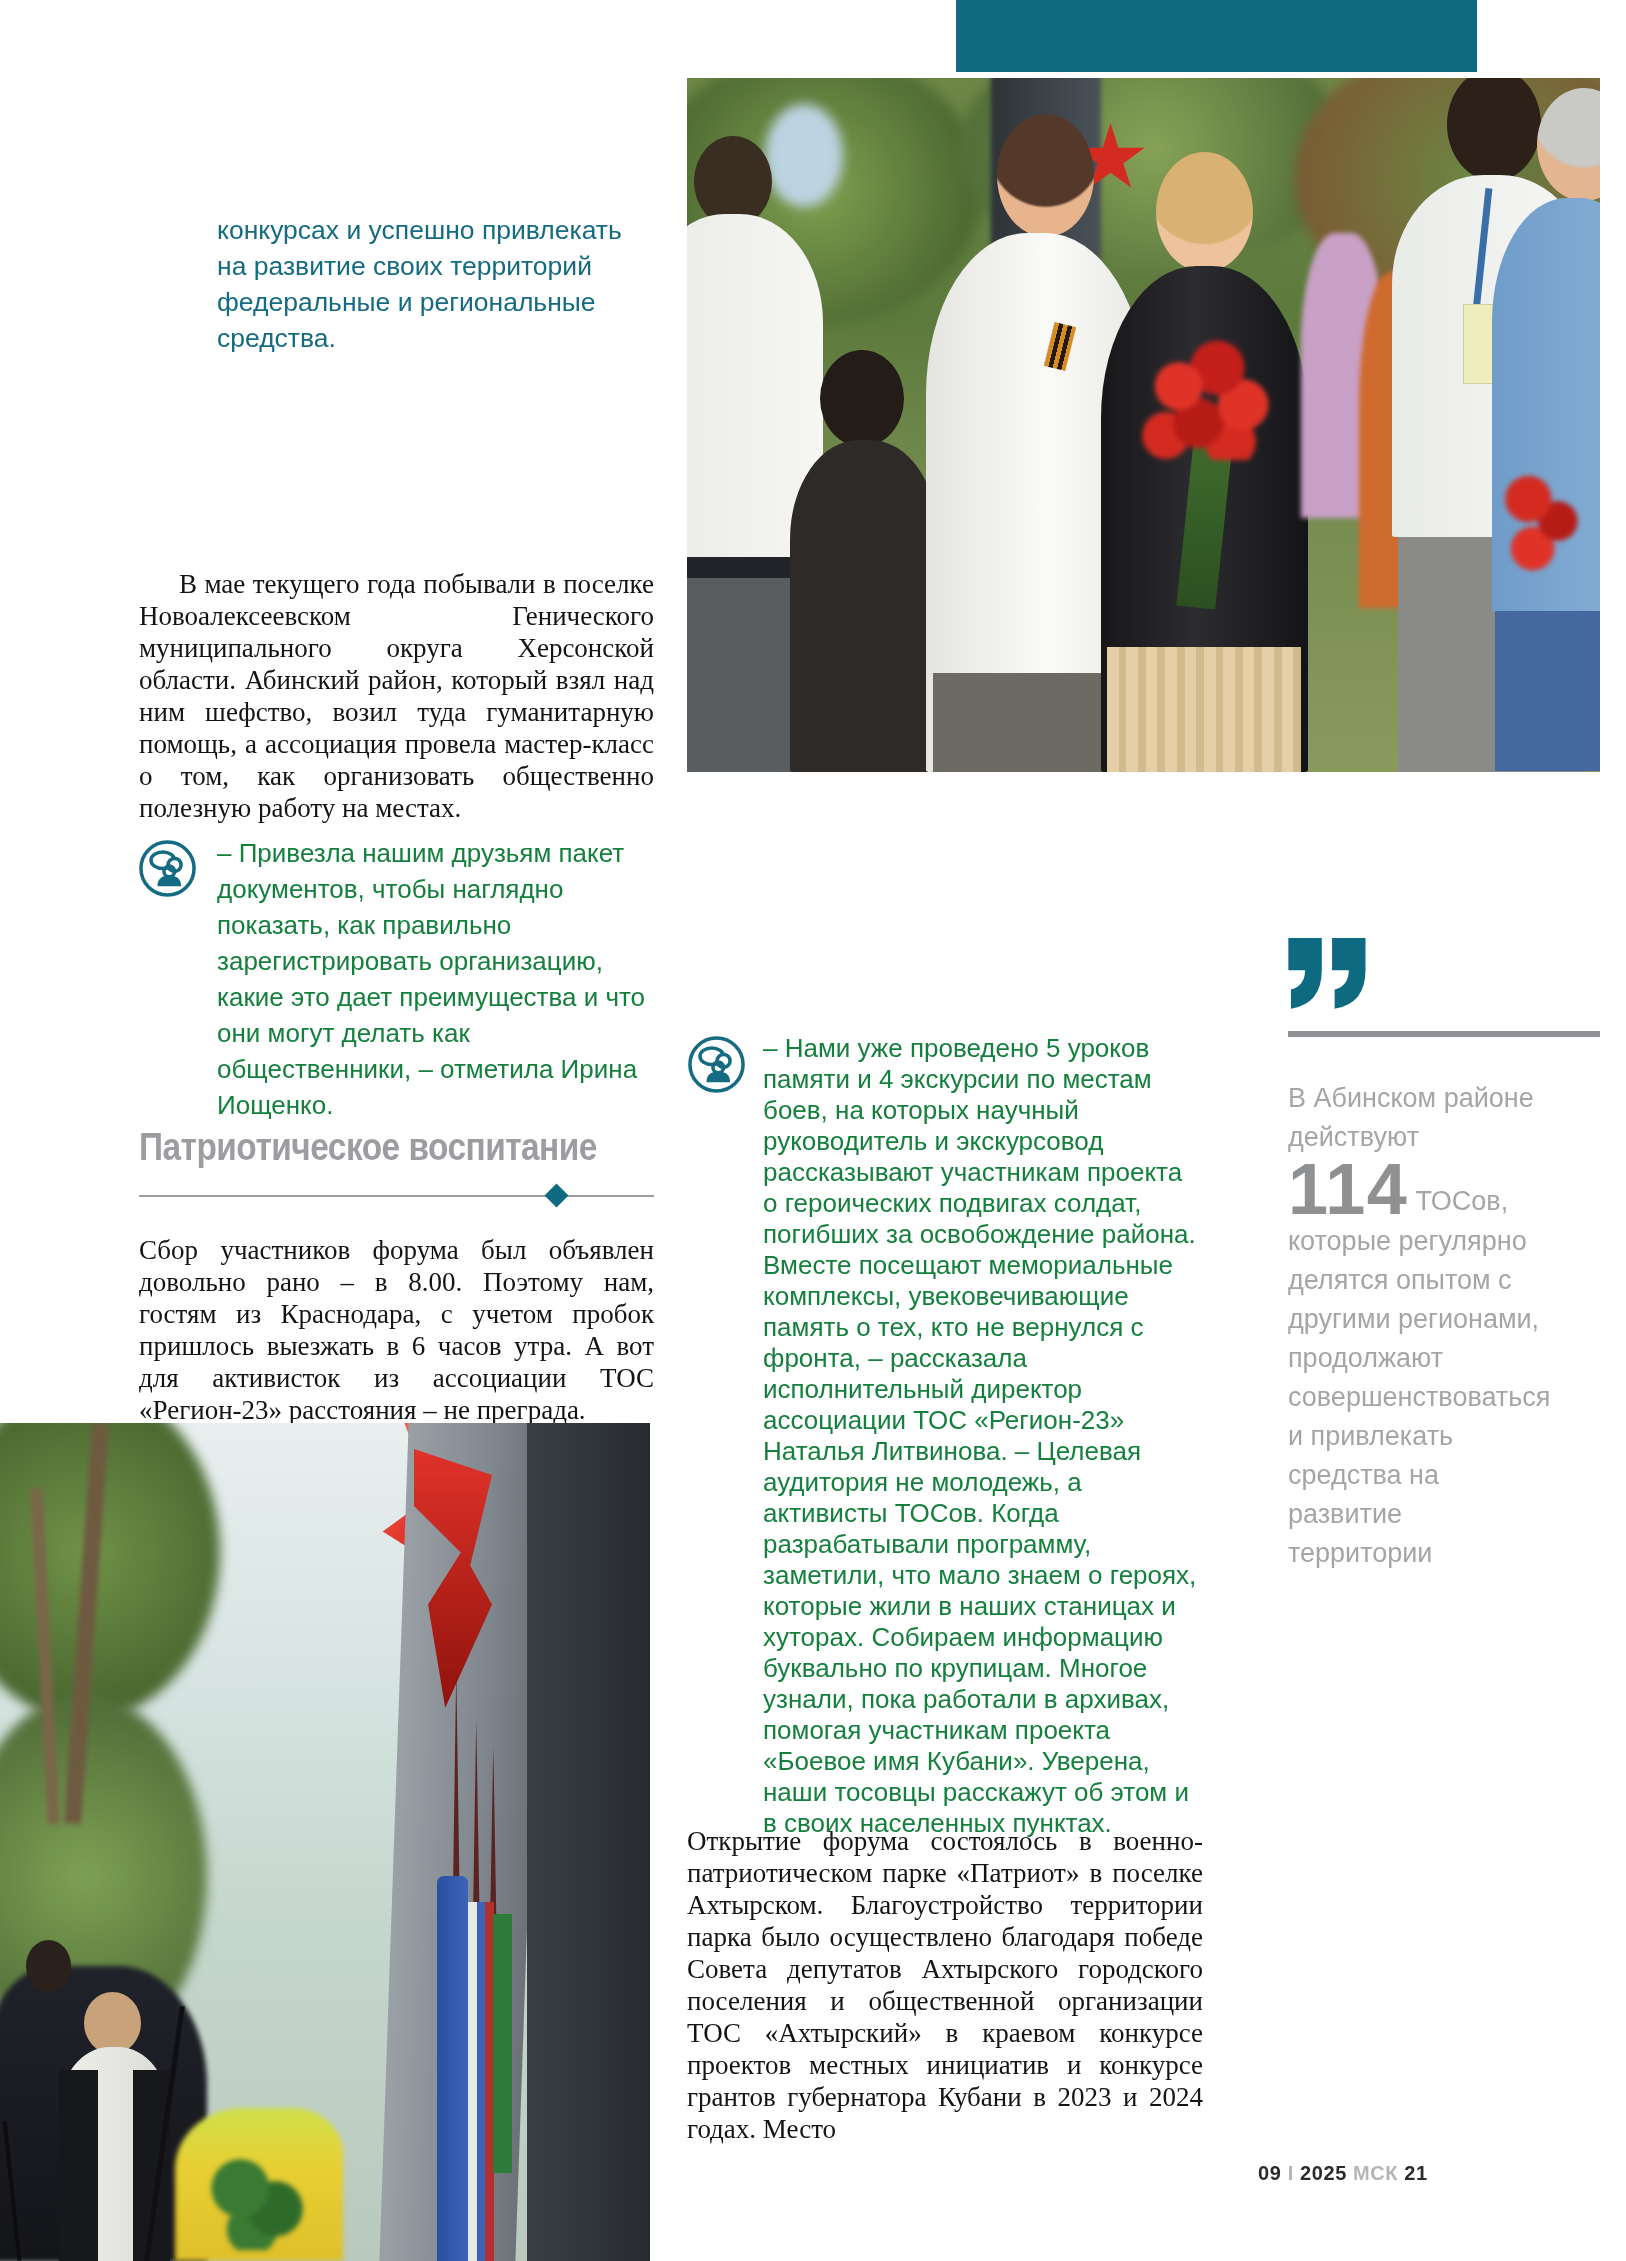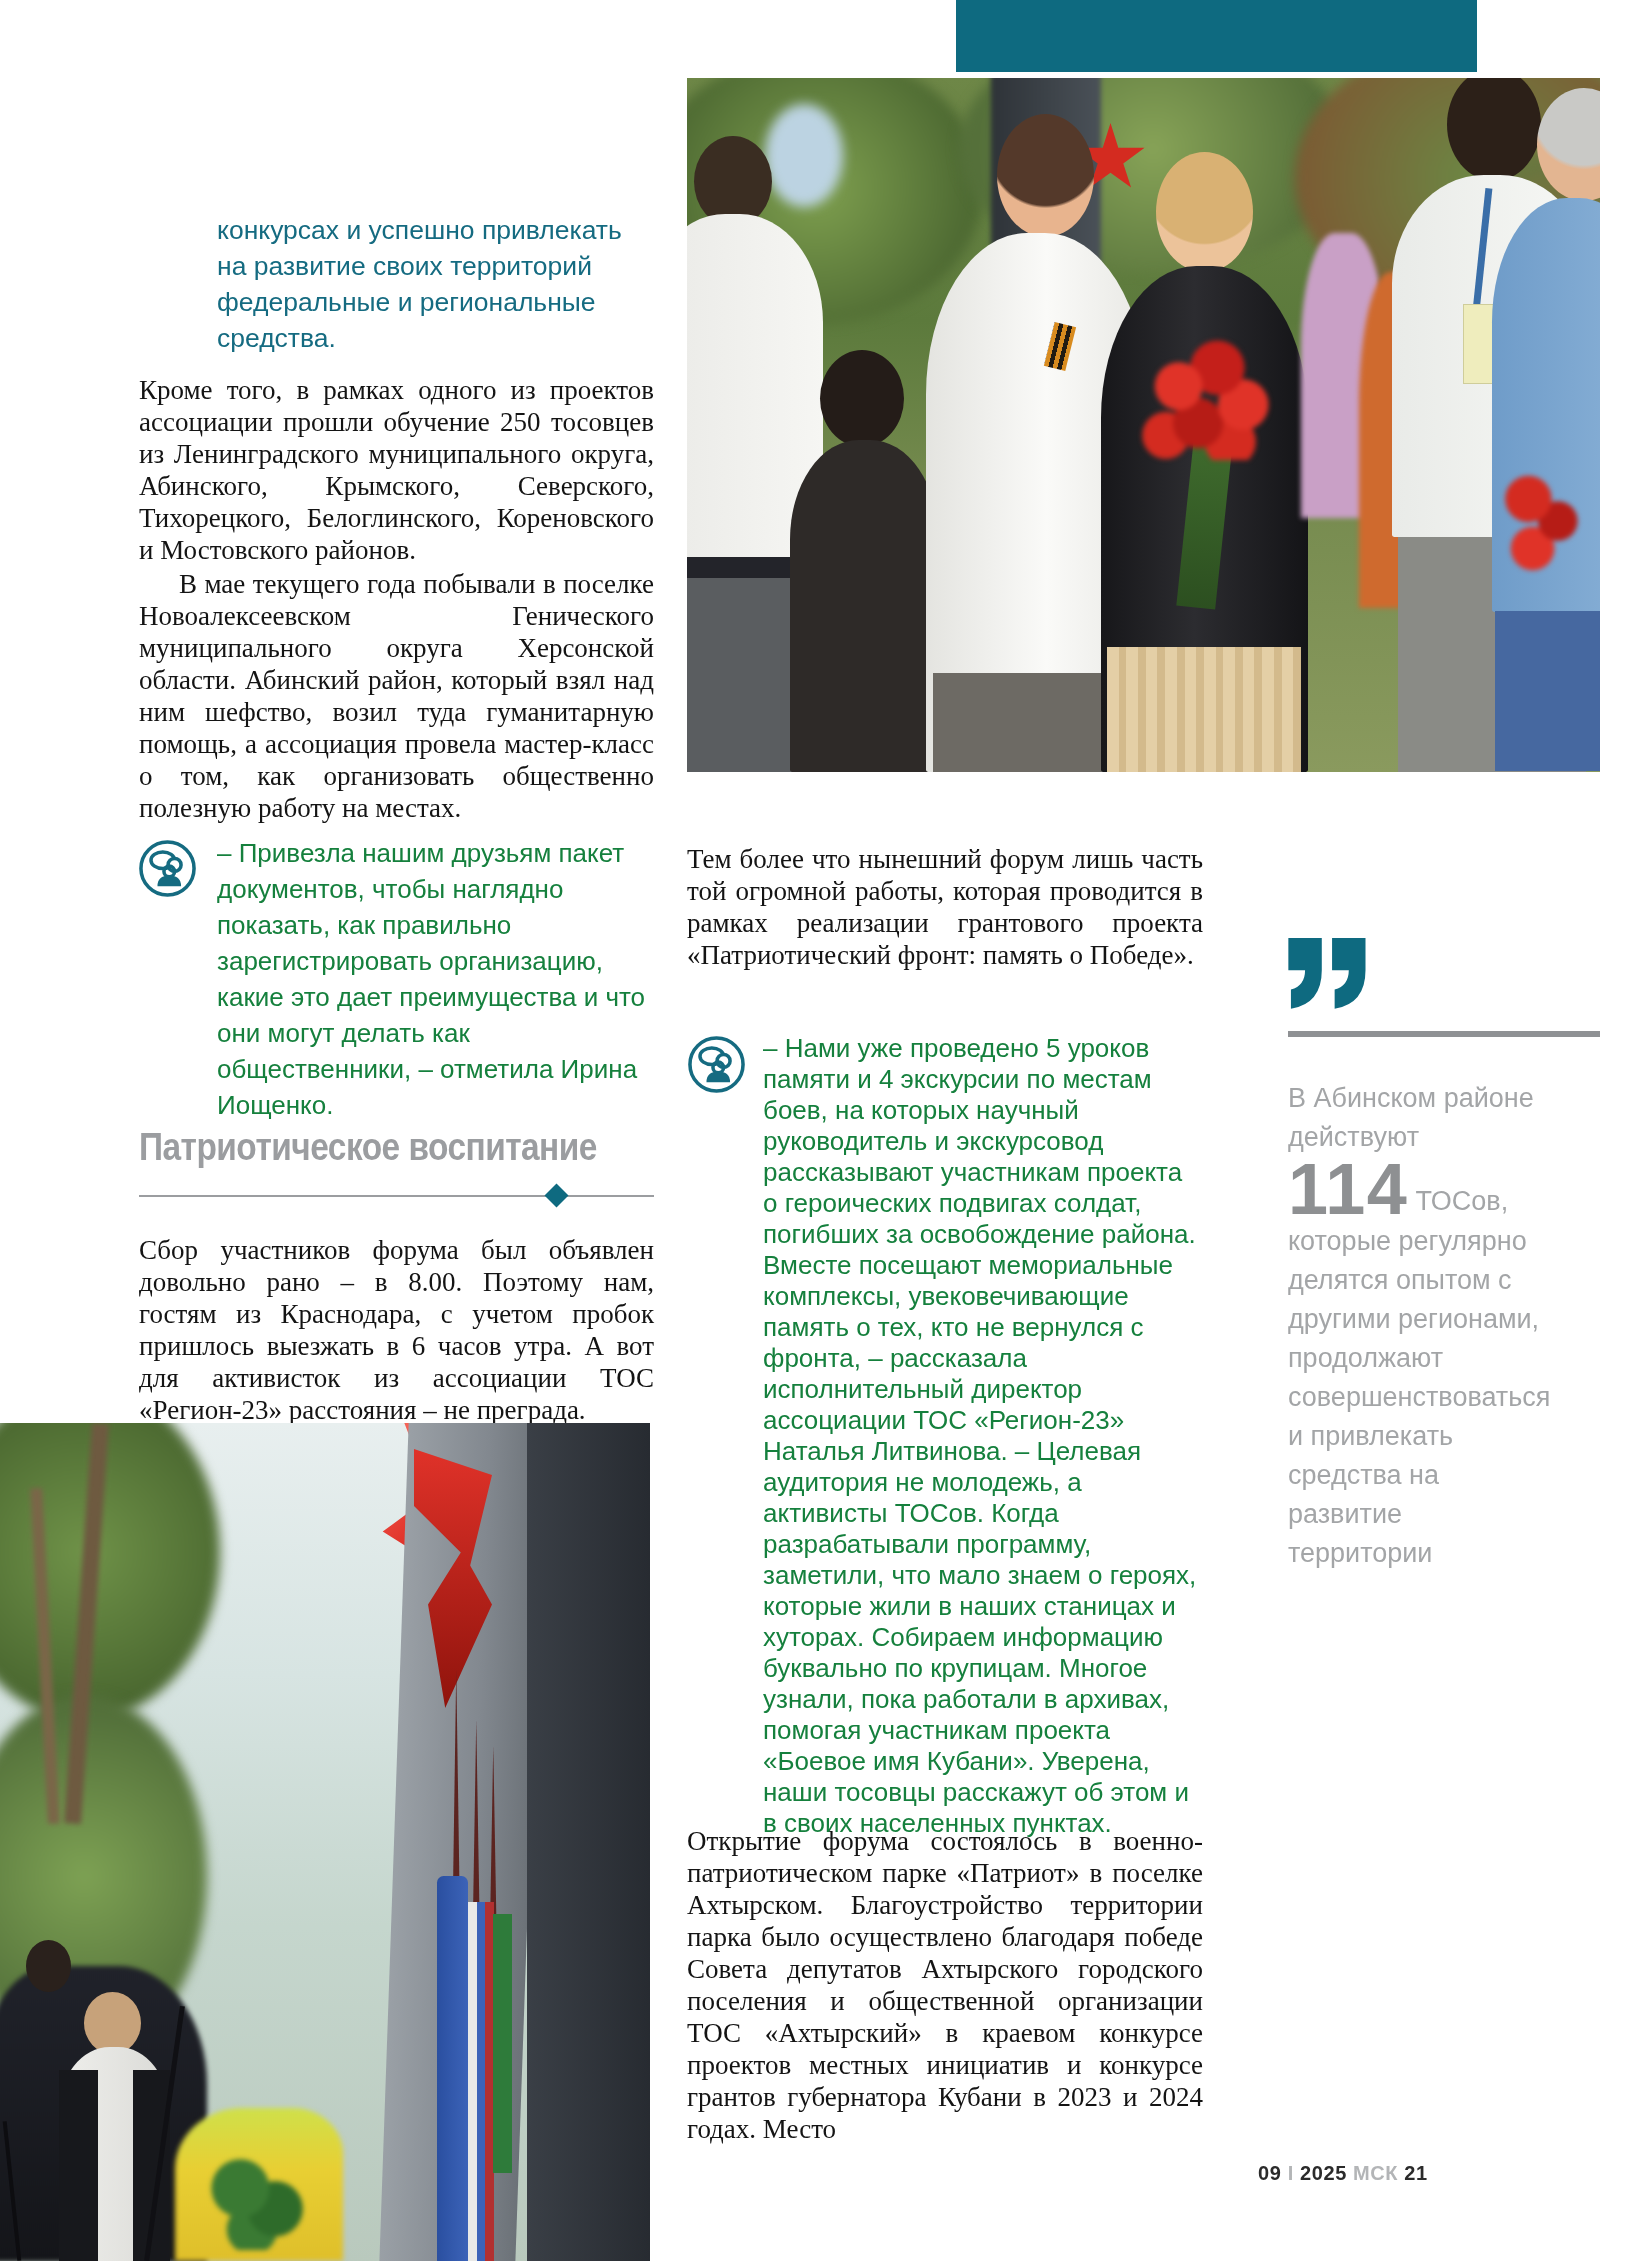--- a/index.html
+++ b/index.html
@@ -80,21 +80,20 @@
     <div class="ph" style="left:711px;top:459px;width:188px;height:235px;background:#8a8b86;"></div>
 
     <div class="ph head" style="left:850px;top:9.7px;width:94px;height:113px;background:radial-gradient(circle at 50% 25%,#c9c9c6 50%,#e3b591 55%);"></div>
     <div class="ph torso" style="left:805px;top:120px;width:162px;height:414px;background:linear-gradient(90deg,#6f9cc9,#8cb3d8);"></div>
     <div class="ph blur1" style="left:812px;top:388px;width:84px;height:110px;background:radial-gradient(circle at 35% 30%,#d42b20 24%,transparent 25%),radial-gradient(circle at 70% 50%,#b61c16 24%,transparent 25%),radial-gradient(circle at 40% 75%,#e03328 22%,transparent 23%);"></div>
     <div class="ph" style="left:808px;top:533px;width:162px;height:160px;background:#4668a0;"></div>
   </div>
 
   <div class="abs teal-sans" style="left:217px;top:212px;width:438px;">конкурсах и успешно привлекать на развитие своих территорий федеральные и региональные средства.</div>
 
-  <p class="abs body-serif" style="left:139px;top:374px;width:515px;">Кроме того, в рамках одного из проектов ассоциации прошли обучение 250 тосовцев из Ленинградского муниципального округа, Абинского, Крымского, Северского, Тихорецкого, Белоглинского, Кореновского и Мостовского районов.</p>
 
   <p class="abs body-serif indent" style="left:139px;top:568px;width:515px;">В мае текущего года побывали в поселке Новоалексеевском Генического муниципального округа Херсонской области. Абинский район, который взял над ним шефство, возил туда гуманитарную помощь, а ассоциация провела мастер-класс о том, как организовать общественно полезную работу на местах.</p>
 
   <div class="abs" style="left:138px;top:839px;">
     <svg class="q-icon" viewBox="0 0 100 100">
       <circle cx="50" cy="50" r="45" fill="none" stroke="#156b81" stroke-width="6"></circle>
       <ellipse cx="42" cy="36" rx="20" ry="14" fill="none" stroke="#156b81" stroke-width="6"></ellipse>
       <circle cx="62" cy="44" r="11" fill="#ffffff" stroke="#156b81" stroke-width="6"></circle>
       <circle cx="53" cy="55" r="9" fill="none" stroke="#156b81" stroke-width="6"></circle>
       <path d="M33 80 Q33 62 53 62 Q73 62 73 80 Z" fill="#156b81"></path>
@@ -135,21 +134,20 @@
     <div class="ph torso" style="left:59px;top:624px;width:110px;height:215px;background:linear-gradient(90deg,#efefec,#dadad6);"></div>
     <div class="ph" style="left:59px;top:647px;width:39px;height:192px;background:#17181c;"></div>
     <div class="ph" style="left:133px;top:647px;width:37px;height:192px;background:#17181c;"></div>
     <div class="ph" style="left:162px;top:582px;width:5.2px;height:257px;background:#101014;transform:rotate(8deg);"></div>
     <div class="ph" style="left:10.3px;top:698px;width:3.9px;height:140px;background:#0d0d10;transform:rotate(-6deg);"></div>
 
     <div class="ph blur1" style="left:175px;top:685px;width:168px;height:153px;background:linear-gradient(180deg,#cfe04a 0%,#e8cf33 40%,#dfbf2a 100%);border-radius:40% 30% 0 0;"></div>
     <div class="ph blur1" style="left:194px;top:724px;width:116px;height:103px;background:radial-gradient(circle at 40% 40%,#3a7a33 30%,transparent 32%),radial-gradient(circle at 70% 60%,#2e6b2a 26%,transparent 28%),radial-gradient(circle at 50% 80%,#3a7a33 24%,transparent 26%);"></div>
   </div>
 
-  <p class="abs body-serif" style="left:687px;top:843px;width:516px;">Тем более что нынешний форум лишь часть той огромной работы, которая проводится в рамках реализации грантового проекта «Патриотический фронт: память о Победе».</p>
 
   <div class="abs" style="left:687px;top:1035px;">
     <svg class="q-icon" viewBox="0 0 100 100">
       <circle cx="50" cy="50" r="45" fill="none" stroke="#156b81" stroke-width="6"></circle>
       <ellipse cx="42" cy="36" rx="20" ry="14" fill="none" stroke="#156b81" stroke-width="6"></ellipse>
       <circle cx="62" cy="44" r="11" fill="#ffffff" stroke="#156b81" stroke-width="6"></circle>
       <circle cx="53" cy="55" r="9" fill="none" stroke="#156b81" stroke-width="6"></circle>
       <path d="M33 80 Q33 62 53 62 Q73 62 73 80 Z" fill="#156b81"></path>
     </svg>
   </div>

